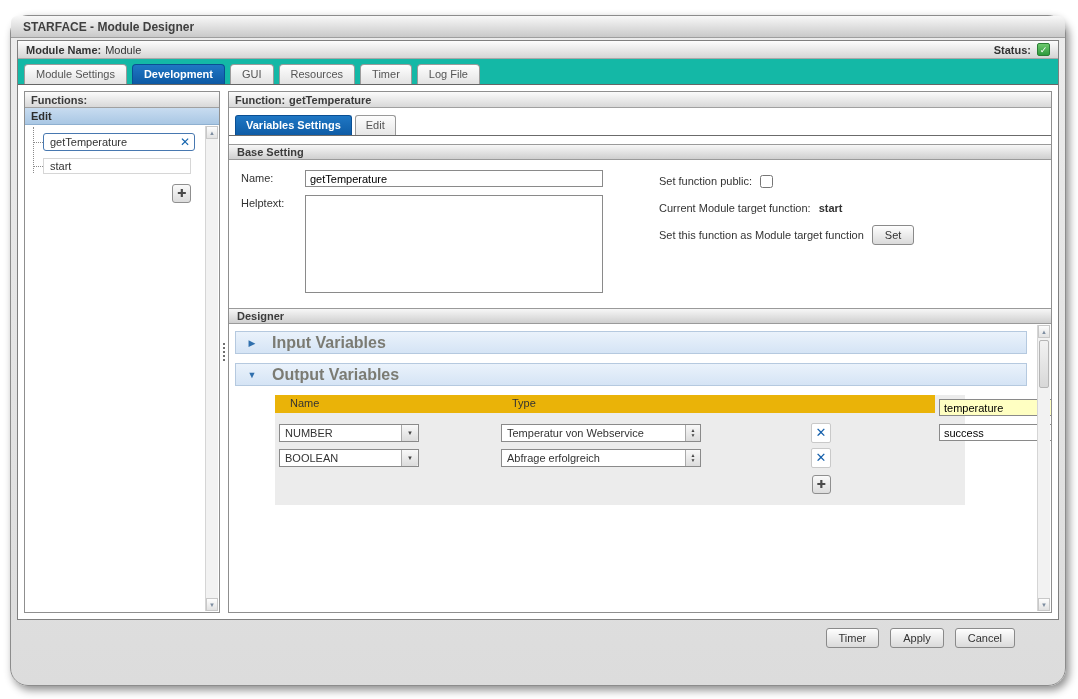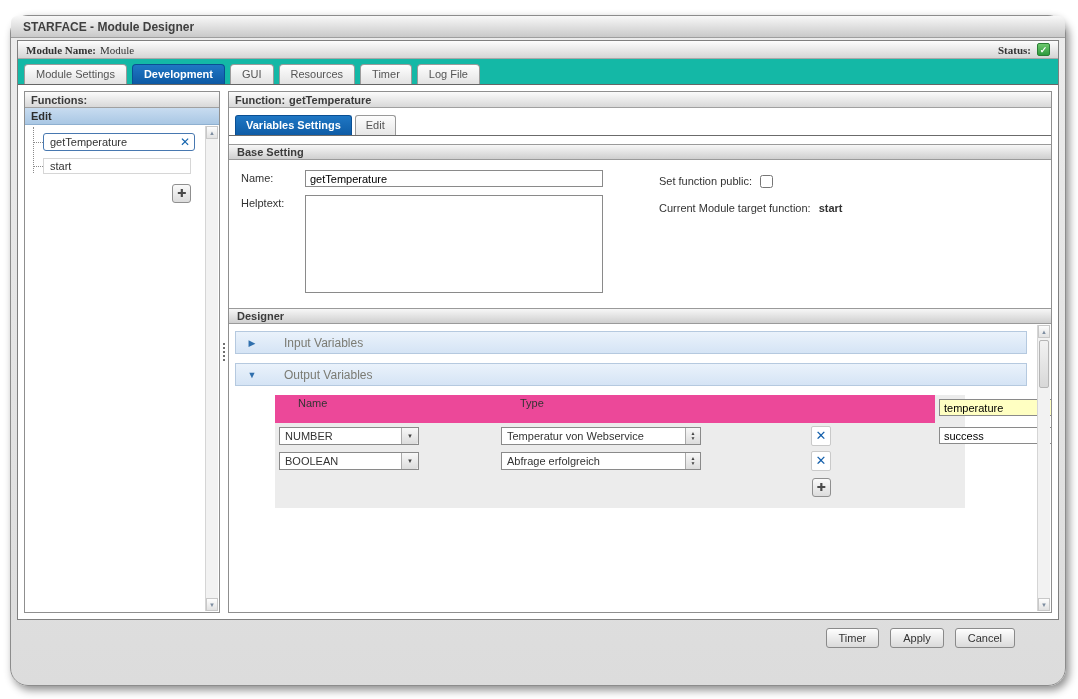--- a/index.html
+++ b/index.html
@@ -13,21 +13,21 @@
 
   .titlebar { height:22px; display:flex; align-items:center; padding-left:12px;
     font-weight:bold; color:#3f3f3f; font-size:12px;
     background:linear-gradient(#f8f8f8,#c9c9c9); border-bottom:1px solid #9e9e9e;
     border-radius:6px 6px 0 0; }
 
   .inner { position:absolute; left:6px; right:6px; top:24px; height:580px;
     background:#fff; border:1px solid #7f7f7f; display:flex; flex-direction:column; overflow:hidden; }
 
   .module-bar { height:18px; display:flex; align-items:center; gap:4px; padding:0 8px;
-    background:linear-gradient(#fdfdfd,#d5d5d5); border-bottom:1px solid #a8a8a8;font-family:Liberation Serif, serif; }
+    background:linear-gradient(#fdfdfd,#d5d5d5); border-bottom:1px solid #a8a8a8; }
   .status-wrap { margin-left:auto; display:flex; align-items:flex-end; gap:6px; font-weight:bold; }
   .check-icon { width:13px; height:13px; border-radius:2px; border:1px solid #2a7d34;
     background:linear-gradient(#6cc96c,#2f9a3f); color:#fff; font-size:9px; font-weight:bold;
     display:flex; align-items:center; justify-content:center; }
 
   .main-tabs { display:flex; gap:5px; padding:5px 6px 0; border-bottom:1px solid #666; background:#14b8a6; }
   .tab { padding:3px 11px 4px; border:1px solid #9b9b9b; border-bottom:none; border-radius:4px 4px 0 0;
     background:linear-gradient(#fefefe,#e3e3e3); color:#555; cursor:default; }
   .tab.active { background:linear-gradient(#1f77c4,#0d59a4); color:#fff; font-weight:bold; border-color:#0a4f93; }
 
@@ -88,25 +88,25 @@
   .name-input { width:298px; }
   .helptext { width:298px; height:98px; border:1px solid #8a8a8a; resize:none; font-family:inherit; font-size:11px; }
   .form-right { margin-left:26px; padding-top:2px; }
   .rrow { display:flex; align-items:center; gap:8px; margin-bottom:9px; height:18px; }
   .rrow input[type=checkbox] { width:13px; height:13px; margin:0; }
 
   .vars-body { position:relative; flex:1; padding:7px 24px 0 6px; background:#fff; overflow:hidden; }
   .collapse-strip { height:23px; display:flex; align-items:center; gap:14px; padding-left:10px;
     background:linear-gradient(#eaf2fb,#d5e4f5); border:1px solid #b5c9df; margin-bottom:9px; }
   .tri { color:#2f6fad; font-size:9px; width:12px; text-align:center; }
-  .strip-title { font-weight:normal; color:#7b7b73; font-size:12px;margin-left:12px; }
+  .strip-title { font-weight:bold; color:#7b7b73; font-size:16px; }
 
   .var-table { margin:5px 0 0 40px; width:690px; display:grid;
     grid-template-columns:222px 210px 228px 30px; background:#ececec; }
-  .vt-head { background:#ec4899; height:28px; line-height:17px; padding-left:23px; color:#333; }
+  .vt-head { background:#eab308; height:18px; line-height:17px; padding-left:15px; color:#333; }
   .vt-cell { height:25px; display:flex; align-items:center; padding:0 6px 0 4px; }
   .yellow { background:#ffffc2; }
   .w-name { width:200px; }
   .fake-select { width:140px; height:18px; border:1px solid #8a8a8a; background:#fff;
     display:flex; align-items:center; justify-content:space-between; padding-left:5px; }
   .dd-btn { width:17px; height:16px; background:linear-gradient(#f8f8f8,#dcdcdc); border-left:1px solid #aaa;
     border-radius:0 2px 2px 0; display:flex; align-items:center; justify-content:center; font-size:6px; color:#444; }
   .fake-combo { width:200px; height:18px; border:1px solid #8a8a8a; background:#fff;
     display:flex; align-items:center; justify-content:space-between; padding-left:5px; }
   .spin { width:15px; height:16px; display:flex; flex-direction:column; align-items:center; justify-content:center;
@@ -210,20 +210,24 @@
           </div>
           <div class="form-right">
             <div class="rrow">
               <span>Set function public:</span>
               <input type="checkbox" style="">
             </div>
             <div class="rrow">
               <span>Current Module target function:</span>
               <span class="bold">start</span>
             </div>
+            <div class="rrow">
+              <span>Set this function as Module target function</span>
+              <button class="btn">Set</button>
+            </div>
           </div>
         </div>
 
         <div class="section-bar" style="margin-top:0">Designer</div>
 
         <div class="vars-body">
           <div class="collapse-strip">
             <span class="tri">▶</span>
             <span class="strip-title">Input Variables</span>
           </div>

